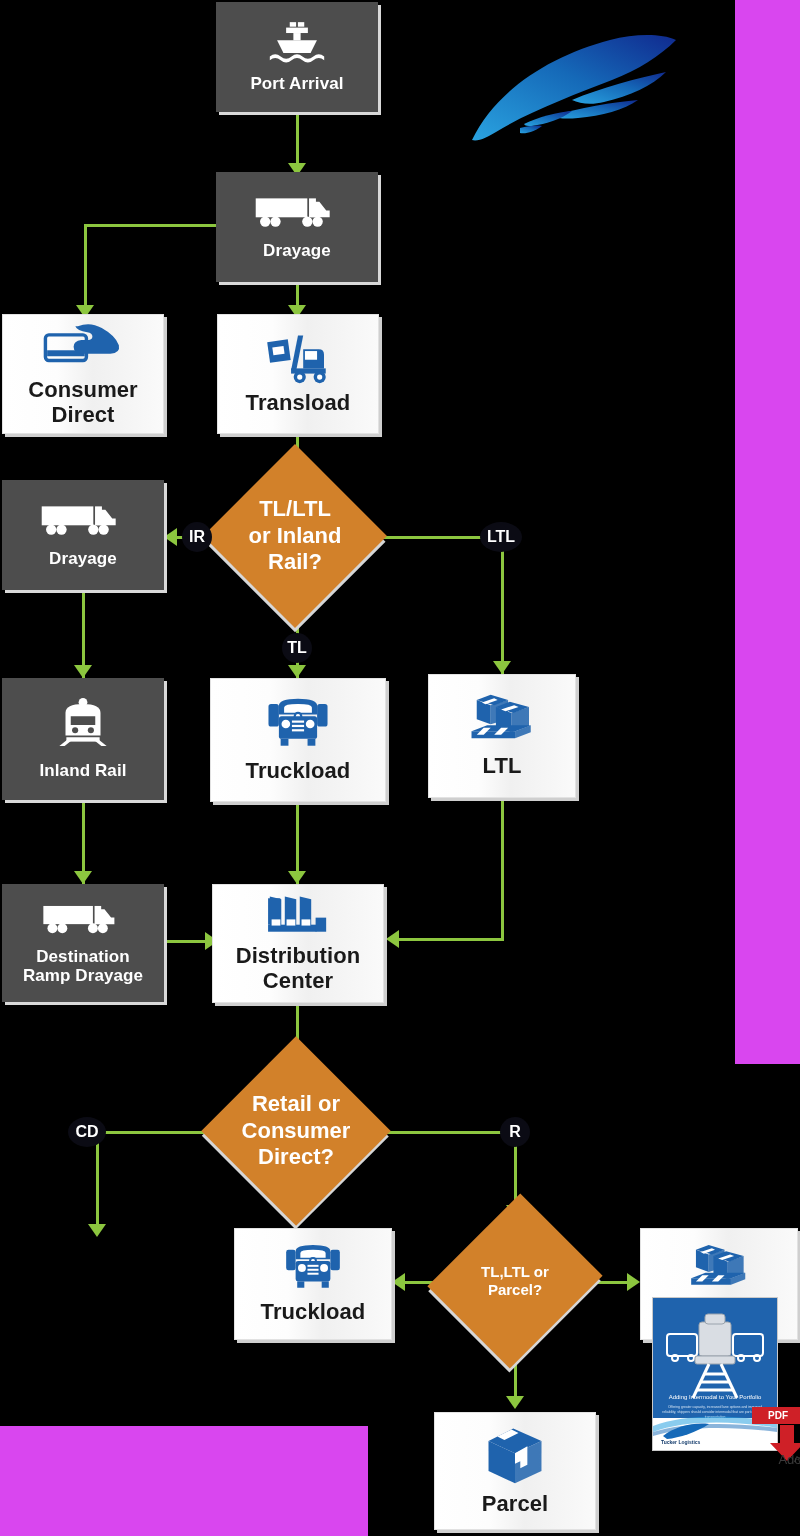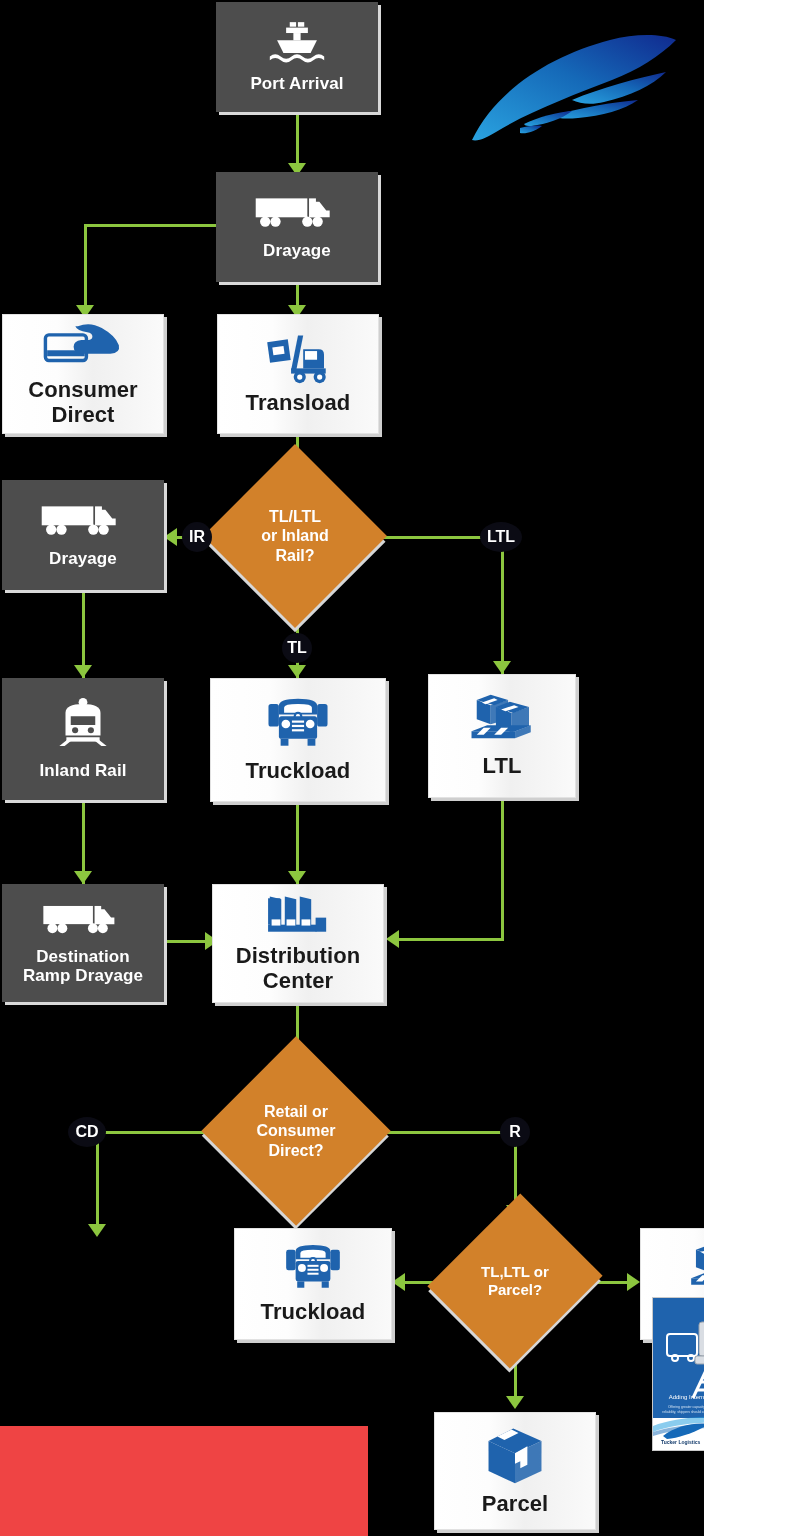--- a/index.html
+++ b/index.html
@@ -1,17 +1,17 @@
 <!DOCTYPE html>
 <html><head>
 <meta charset="utf-8">
 <style>
   html,body{margin:0;padding:0;background:#ffffff;}
   body{font-family:"Liberation Sans",sans-serif;}
-  #page{position:relative;width:704px;height:1536px;background:#ef4444;overflow:hidden;}
+  #page{position:relative;width:800px;height:1536px;background:#d946ef;overflow:hidden;}
   
   .bgblack{position:absolute;background:#000000;}
 
   
   .node{position:absolute;box-sizing:border-box;display:flex;flex-direction:column;
         align-items:center;justify-content:center;text-align:center;}
   .node .lbl{line-height:1.12;letter-spacing:.1px;}
 
   .node.dark{background:#4d4d4d;box-shadow:3px 3px 0 0 #d9d9d9;}
   .node.dark .lbl{color:#ffffff;font-weight:bold;font-size:17px;}
@@ -20,21 +20,21 @@
   .node.light{background:linear-gradient(90deg,#ffffff 0%,#fdfdfd 34%,#f0f0f0 56%,#fafafa 100%);
               border:1px solid #e2e2e2;box-shadow:3px 3px 0 0 #cfcfcf;}
   .node.light .lbl{color:#1a1a1a;font-weight:bold;font-size:22px;}
   .node.light .ico{margin-bottom:3px;}
   .node.light.sm .lbl{font-size:15px;}
 
   
   .diamond{position:absolute;display:flex;align-items:center;justify-content:center;}
   .diamond .dshape{position:absolute;inset:0;background:#d2812a;
        transform:rotate(45deg);box-shadow:4px 4px 0 -1px #d6d6d6;}
-  .diamond .dtxt{position:relative;color:#ffffff;font-weight:bold;font-size:16px;
+  .diamond .dtxt{position:relative;color:#ffffff;font-weight:bold;font-size:22px;
        line-height:1.22;text-align:center;z-index:2;}
   .diamond.sm .dtxt{font-size:15px;}
 
   
   .ln{position:absolute;background:#8cc63f;}
   .ln.h{height:3px;}
   .ln.v{width:3px;}
   .ah{position:absolute;width:0;height:0;}
   .ah.down{border-left:9px solid transparent;border-right:9px solid transparent;border-top:13px solid #8cc63f;}
   .ah.left{border-top:9px solid transparent;border-bottom:9px solid transparent;border-right:13px solid #8cc63f;}

